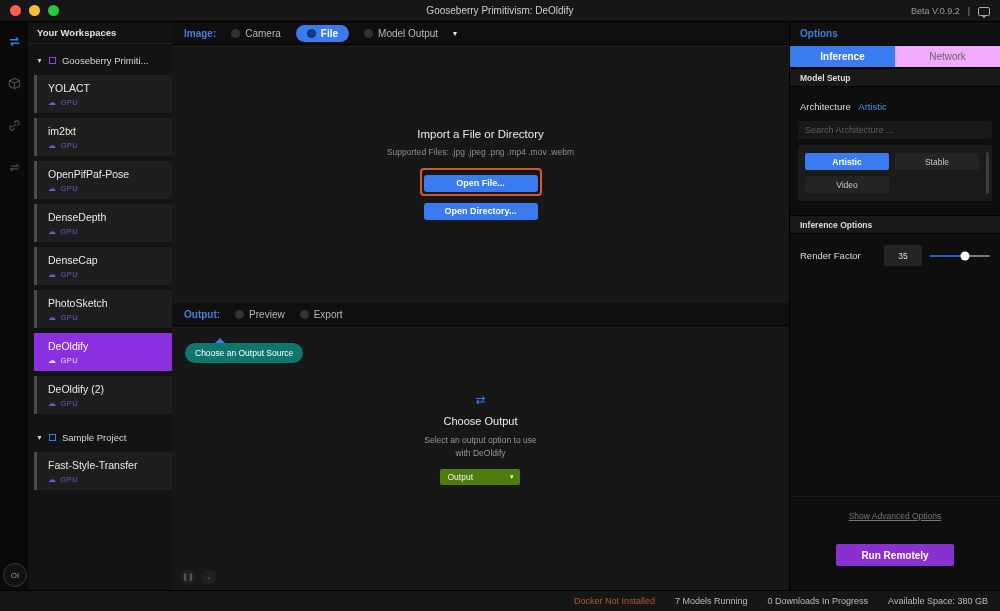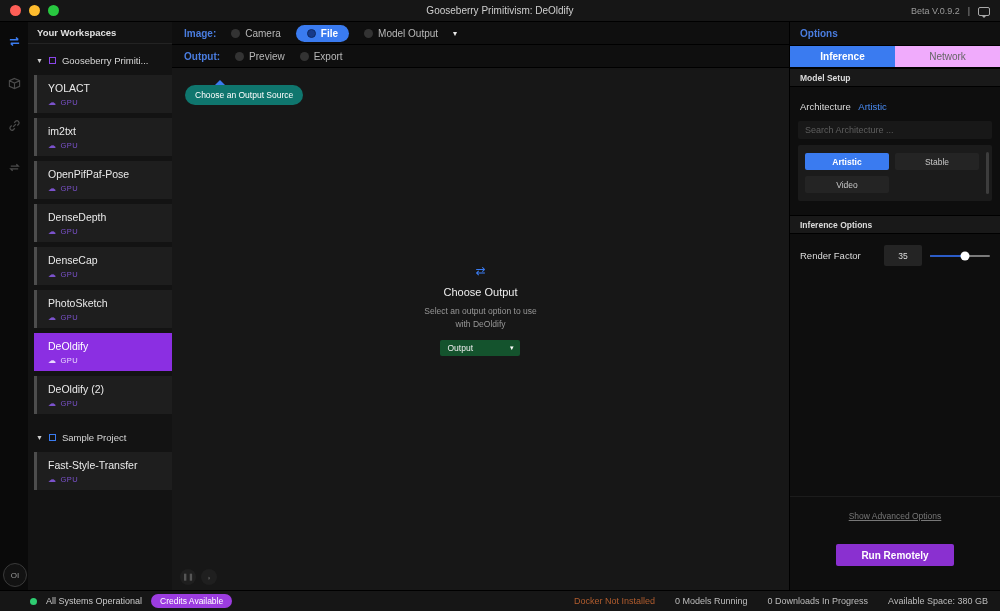--- a/index.html
+++ b/index.html
@@ -54,21 +54,21 @@
   .btn-blue { width:114px; height:17px; background:#3a7bf0; border:none; border-radius:3px; color:#fff; font-size:9px; font-weight:bold; font-family:"Liberation Sans",sans-serif; cursor:pointer; }
   .open-dir { margin-top:7px; }
 
   .output-panel { flex:1; position:relative; background:#171717; display:flex; flex-direction:column; align-items:center; justify-content:center; }
   .src-tip { position:absolute; top:17px; left:13px; background:#0f766e; border-radius:11px; padding:5px 10px; font-size:8.5px; color:#fff; cursor:pointer; }
   .src-tip::before { content:""; position:absolute; top:-5px; left:30px; border-left:5px solid transparent; border-right:5px solid transparent; border-bottom:5px solid #3a7bf0; }
   .co-block { display:flex; flex-direction:column; align-items:center; margin-bottom:38px; }
   .co-icon { font-size:12px; color:#3a7bf0; }
   .co-h { margin-top:8px; font-size:11px; color:#ededed; }
   .co-desc { margin-top:7px; font-size:8.5px; color:#979797; text-align:center; line-height:1.55; }
-  .co-select { margin-top:9px; width:80px; height:16px; background:#14532d; border-radius:2px; display:flex; align-items:center; padding:0 7px; font-size:8.5px; color:#eee; cursor:pointer; }
+  .co-select { margin-top:9px; width:80px; height:16px; background:#4d7c0f; border-radius:2px; display:flex; align-items:center; padding:0 7px; font-size:8.5px; color:#eee; cursor:pointer; }
   .co-select .cv { flex:1; }
   .co-select .caret { font-size:7px; color:#fff; }
   .media-ctrls { position:absolute; left:8px; bottom:5px; display:flex; gap:5px; }
   .mc-btn { width:16px; height:16px; border-radius:50%; background:#1f1f1f; color:#555; font-size:7px; display:flex; align-items:center; justify-content:center; cursor:pointer; }
 
   
   .options { position:absolute; top:22px; right:0; bottom:21px; width:210px; background:#0e0e0e; }
   .opt-title { height:24px; background:#101010; border-bottom:1px solid #000; display:flex; align-items:center; padding-left:10px; font-size:10px; font-weight:bold; color:#4a7de0; }
   .opt-tabs { height:22px; display:flex; border-bottom:1px solid #000; }
   .opt-tab { flex:1; display:flex; align-items:center; justify-content:center; font-size:10px; cursor:pointer; }
@@ -241,20 +241,28 @@
         <span class="mini-circle"></span>
         <span>File</span>
       </span>
       <span class="bar-opt">
         <span class="mini-circle"></span>
         <span>Model Output</span>
       </span>
       <span class="bar-caret">▾</span>
     </div>
 
+    <div class="import-panel">
+      <div class="import-h">Import a File or Directory</div>
+      <div class="import-sub">Supported Files: .jpg .jpeg .png .mp4 .mov .webm</div>
+      <div class="hl-box">
+        <button class="btn-blue">Open File...</button>
+      </div>
+      <button class="btn-blue open-dir">Open Directory...</button>
+    </div>
 
     <div class="bar">
       <span class="bar-label">Output:</span>
       <span class="bar-opt">
         <span class="mini-circle"></span>
         <span>Preview</span>
       </span>
       <span class="bar-opt">
         <span class="mini-circle"></span>
         <span>Export</span>
@@ -316,28 +324,23 @@
       </span>
     </div>
 
     <div class="opt-footer">
       <div class="adv-link">Show Advanced Options</div>
       <button class="run-btn">Run Remotely</button>
     </div>
   </div>
 
   <div class="statusbar">
-    <div class="sb-left">
-      <span class="sb-dot"></span>
-      <span class="sb-text">All Systems Operational</span>
-      <span class="sb-badge">Credits Available</span>
-    </div>
     <div class="sb-right">
       <span class="sb-docker">Docker Not Installed</span>
-      <span>0 Models Running</span>
+      <span>7 Models Running</span>
       <span>0 Downloads In Progress</span>
       <span>Available Space: 380 GB</span>
     </div>
   </div>
 
   <div class="oi-chip">OI</div>
 
 </div>
 
 </body></html>

